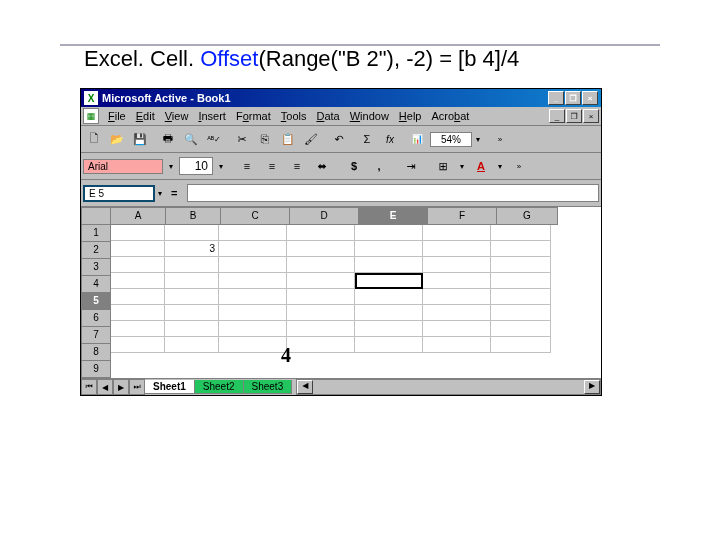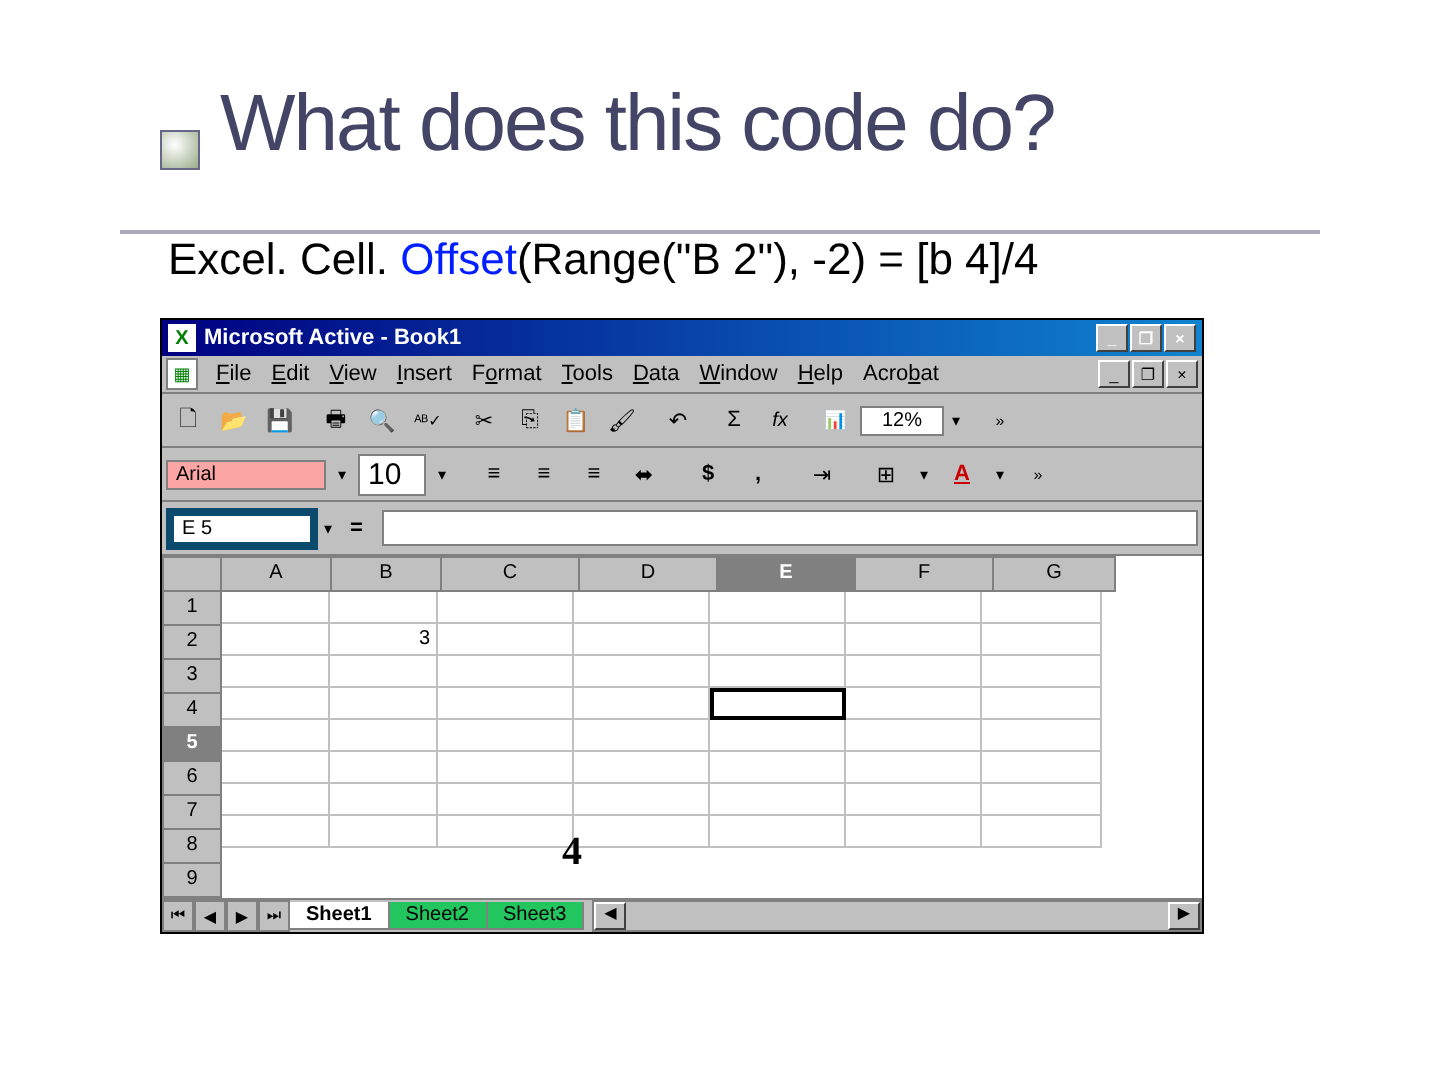--- a/index.html
+++ b/index.html
@@ -19,24 +19,24 @@
 .menubar .doc{width:14px;height:14px;background:#fff;border:1px solid #808080;margin-right:4px;display:flex;align-items:center;justify-content:center;font-size:9px;color:#008000}
 .menu{padding:2px 5px}
 .menu u{text-decoration:underline}
 .menubar .winbtns{margin-left:auto}
 .toolbar{display:flex;align-items:center;padding:2px;border-bottom:1px solid #808080;gap:1px}
 .tbtn{width:20px;height:20px;border:1px solid #c0c0c0;display:flex;align-items:center;justify-content:center;font-size:11px;background:#c0c0c0}
 .tsep{width:4px}
 .zoom{background:#fff;border:1px solid #808080;padding:1px 2px;font-size:10px;width:36px;text-align:center}
 .dd{width:8px;font-size:8px}
 .font-combo{background:#fca5a5;border:1px solid #808080;padding:1px 4px;font-size:10px;width:70px}
-.size-combo{background:#fff;border:1px solid #808080;padding:1px 4px;font-size:15px;width:24px;text-align:left}
+.size-combo{background:#fff;border:1px solid #808080;padding:1px 4px;font-size:12px;width:24px;text-align:right}
 .row2{display:flex;align-items:center;gap:3px;padding:2px;border-bottom:1px solid #808080}
 .cellref{display:flex;align-items:center;padding:2px;border-bottom:1px solid #808080;background:#c0c0c0}
-.namebox{background:#fff;border:4px solid #0c4a6e;padding:1px 4px;width:60px;font-size:10px}
+.namebox{background:#fff;border:2px solid #0c4a6e;padding:1px 4px;width:60px;font-size:10px}
 .fxbar{background:#fff;border:1px solid #808080;flex:1;height:14px;margin-left:4px;padding:1px 4px;font-size:10px}
 .eq{padding:0 6px;font-weight:bold}
 .grid{display:flex;background:#fff}
 .rowhdrs{display:flex;flex-direction:column}
 .corner{width:28px;height:16px;background:#c0c0c0;border:1px solid #808080}
 .rh{width:28px;height:16px;background:#c0c0c0;border:1px solid #808080;border-top:none;text-align:center;font-size:10px;line-height:16px}
 .rh.sel{background:#808080;color:#fff;font-weight:bold}
 .cols{flex:1}
 .colhdr-row{display:flex}
 .ch{height:16px;background:#c0c0c0;border:1px solid #808080;border-left:none;text-align:center;font-size:10px;line-height:16px}
@@ -52,24 +52,20 @@
 .hscroll{flex:1;height:14px;background:#c0c0c0;border:1px solid #808080;margin-left:4px;display:flex}
 .sbtn{width:14px;height:12px;background:#c0c0c0;border:1px solid #fff;border-right-color:#404040;border-bottom-color:#404040;font-size:8px;text-align:center}
 .status{display:flex;padding:2px 4px;background:#c0c0c0;border-top:1px solid #fff;font-size:10px}
 .status .num{margin-left:auto;margin-right:60px}
 .big4{position:absolute;font-size:20px;font-weight:bold;font-family:"Times New Roman",serif}
 </style>
 </head>
 <body>
 
 <div class="slide">
-  <div class="title-row">
-    <div class="bullet"></div>
-    <div class="title">What does this code do?</div>
-  </div>
   <div class="title-line"></div>
 
   <div class="code-line">
     <span>Excel. Cell. </span><span class="hl">Offset</span><span>(Range("B 2"), -2) = [b 4]/4</span>
   </div>
 
   <div class="excel" style="position:relative">
     <div class="titlebar">
       <div class="xl">X</div>
       <span>Microsoft Active - Book1</span>
@@ -112,21 +108,21 @@
       <div class="tbtn">⎘</div>
       <div class="tbtn">📋</div>
       <div class="tbtn">🖌</div>
       <div class="tsep"></div>
       <div class="tbtn">↶</div>
       <div class="tsep"></div>
       <div class="tbtn">Σ</div>
       <div class="tbtn" style="font-style:italic;font-size:10px">fx</div>
       <div class="tsep"></div>
       <div class="tbtn" style="font-size:9px">📊</div>
-      <div class="zoom">12%</div>
+      <div class="zoom">54%</div>
       <div class="tbtn dd">▾</div>
       <div class="tsep"></div>
       <div class="tbtn" style="font-size:8px">»</div>
     </div>
 
     <div class="row2">
       <div class="font-combo">Arial</div>
       <div class="tbtn dd">▾</div>
       <div class="size-combo">10</div>
       <div class="tbtn dd">▾</div>

